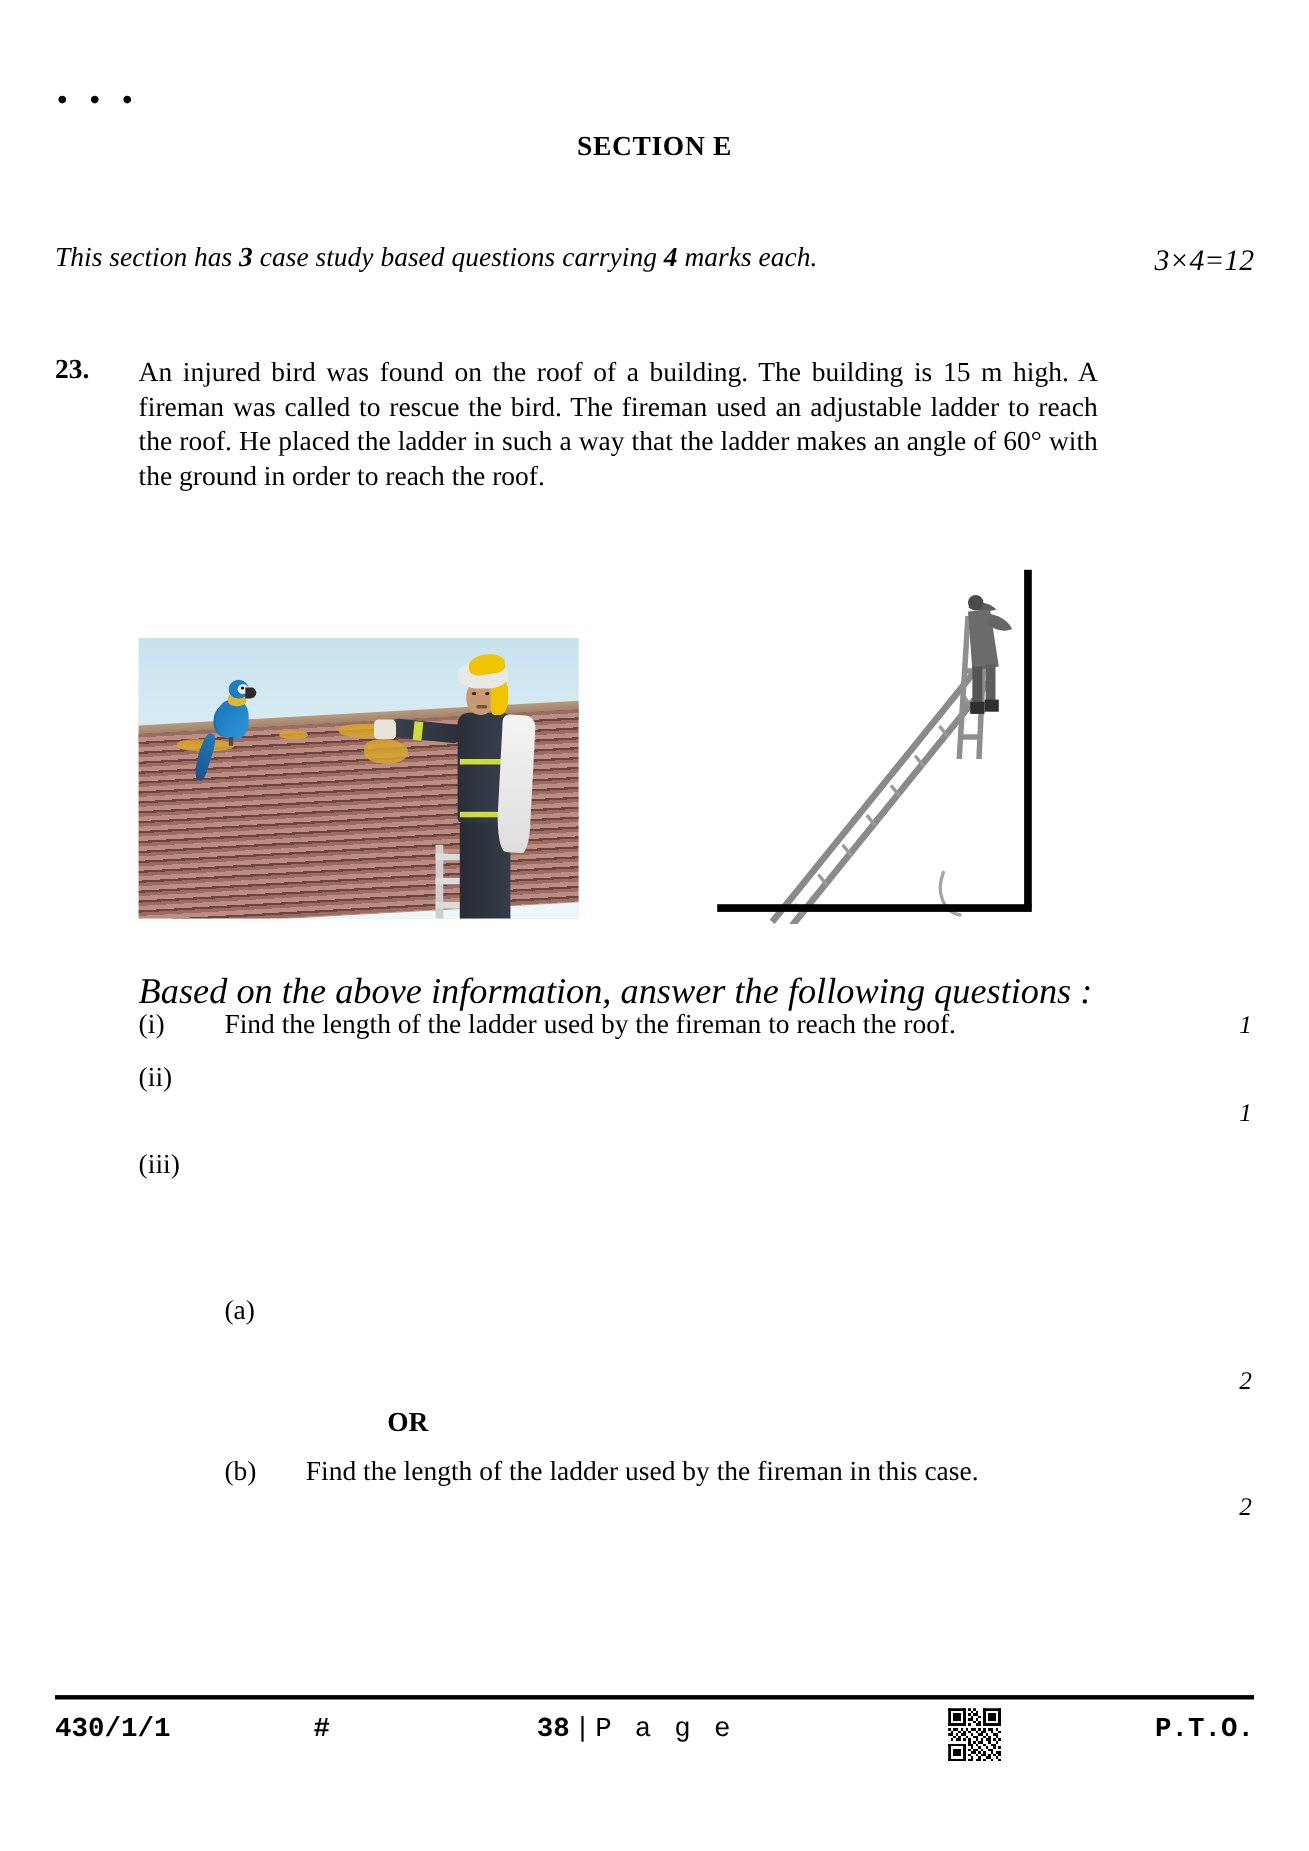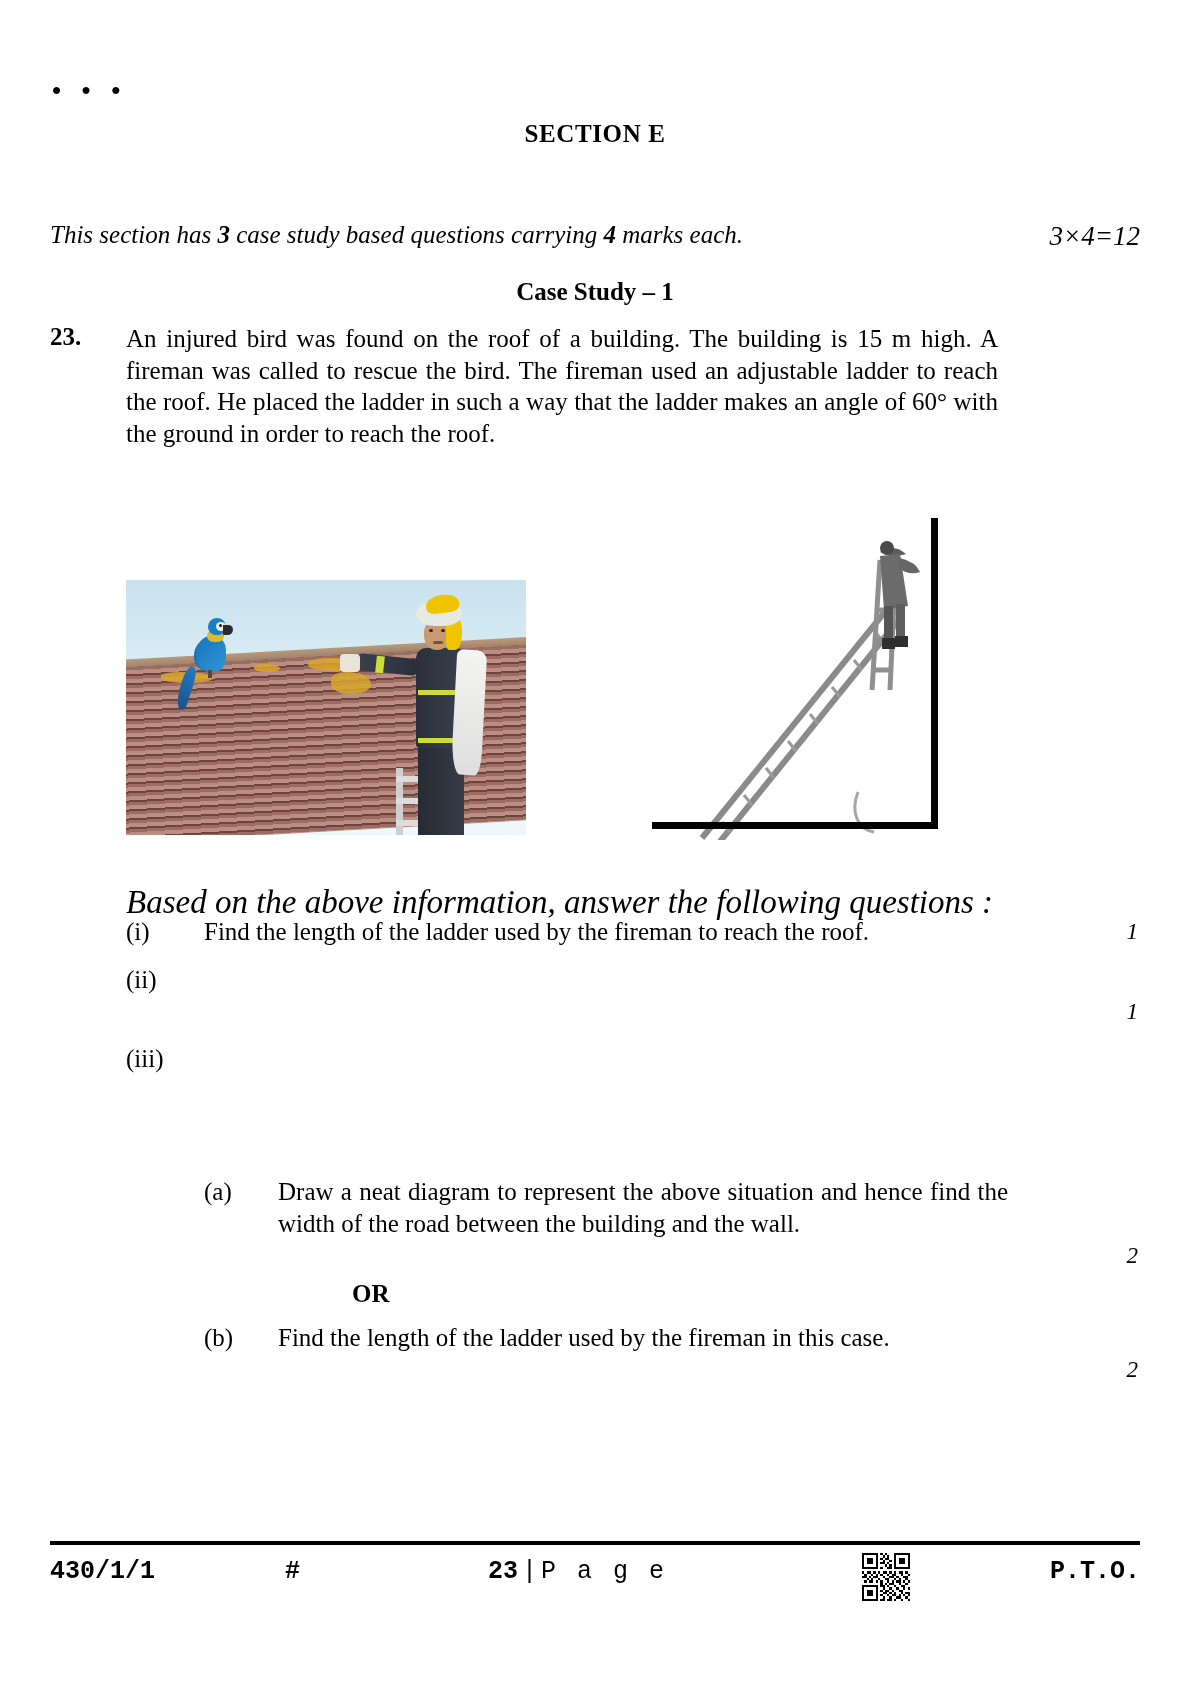--- a/index.html
+++ b/index.html
@@ -367,21 +367,20 @@
 
   <div class="top-dots">• • •</div>
 
   <div class="section-title">SECTION E</div>
 
   <div class="section-instruction">
     <span class="marks-total">3×4=12</span>
     <span>This section has </span><b>3</b><span> case study based questions carrying </span><b>4</b><span> marks each.</span>
   </div>
 
-  <div class="case-title">Case Study – 1</div>
 
   <div class="q-number">23.</div>
   <div class="q-body">An injured bird was found on the roof of a building. The building is 15 m high. A fireman was called to rescue the bird. The fireman used an adjustable ladder to reach the roof. He placed the ladder in such a way that the ladder makes an angle of 60° with the ground in order to reach the roof.</div>
 
   <div class="figures">
 
     <div class="photo">
       <div class="sky"></div>
       <div class="ridge"></div>
       <div class="roof"></div>
@@ -482,38 +481,37 @@
     <span class="label">(ii)</span>
     <span class="marks" style="top:32px">1</span>
   </div>
 
   <div class="qitem" style="top:1043px">
     <span class="label">(iii)</span>
   </div>
 
   <div class="subitem" style="top:1176px">
     <span class="label">(a)</span>
-    <div class="text">Draw a neat diagram to represent the above situation and hence find the width of the road between the building and the wall.</div>
     <span class="marks" style="top:64px">2</span>
   </div>
 
   <div class="or-sep">OR</div>
 
   <div class="subitem" style="top:1322px">
     <span class="label">(b)</span>
     <div class="text">Find the length of the ladder used by the fireman in this case.</div>
     <span class="marks" style="top:32px">2</span>
   </div>
 
   <div class="footer-rule"></div>
   <div class="footer">
     <span class="code">430/1/1</span>
     <span class="hash">#</span>
     <span class="pageno">
-      <b>23</b><span class="sep">|</span><span class="word">P a g e</span>
+      <b>38</b><span class="sep">|</span><span class="word">P a g e</span>
     </span>
     <svg class="qr" viewBox="0 0 21 21" shape-rendering="crispEdges">
       <rect width="21" height="21" fill="#ffffff"></rect>
       <g fill="#000000">
         <rect x="0" y="0" width="7" height="1"></rect>
           <rect x="0" y="6" width="7" height="1"></rect>
         <rect x="0" y="0" width="1" height="7"></rect>
           <rect x="6" y="0" width="1" height="7"></rect>
         <rect x="2" y="2" width="3" height="3"></rect>
         <rect x="14" y="0" width="7" height="1"></rect>

